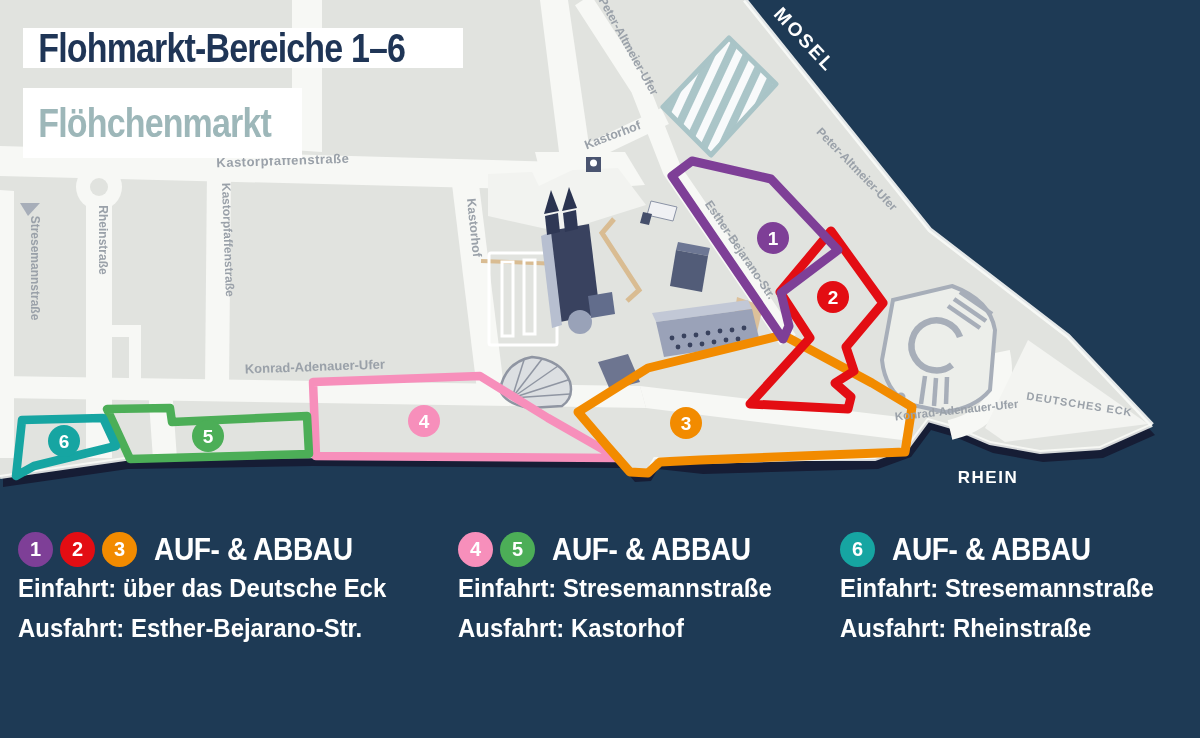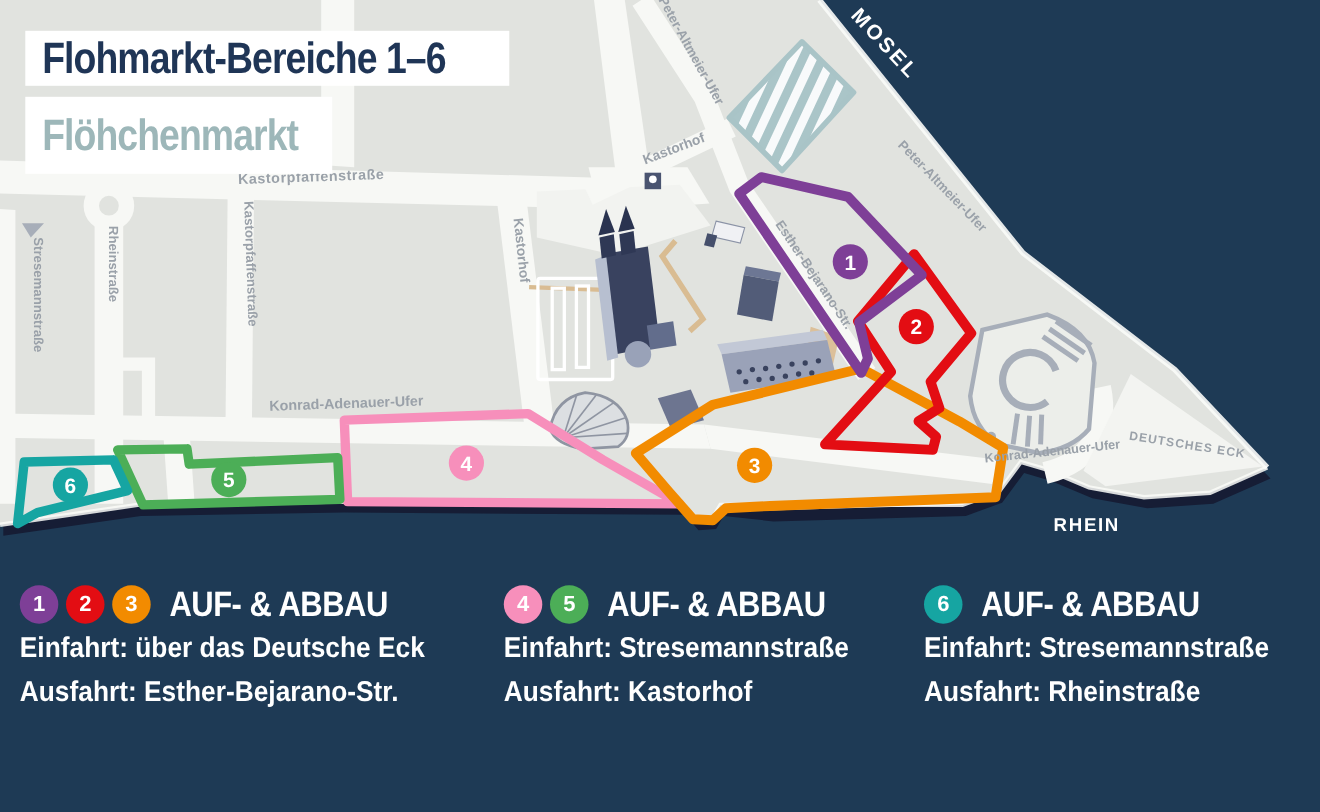--- a/index.html
+++ b/index.html
@@ -1,20 +1,20 @@
 <!DOCTYPE html>
 <html><head>
 <meta charset="utf-8">
 <style>
   html,body{margin:0;padding:0;background:#0e1524;}
   .stage{position:relative;width:1200px;height:738px;overflow:hidden;
          background:#1e3a55;font-family:"Liberation Sans",sans-serif;}
   .stage svg{position:absolute;left:0;top:0;}
   .titlebox{position:absolute;background:#ffffff;display:flex;align-items:center;}
-  #titlebox1{left:23px;top:28px;width:440px;height:50px;}
+  #titlebox1{left:23px;top:28px;width:440px;height:40px;}
   #titlebox2{left:23px;top:88px;width:279px;height:70px;}
   .titletext{font-weight:bold;font-size:40px;letter-spacing:-1px;
              transform:scaleX(.85);transform-origin:left center;
              padding-left:18px;white-space:nowrap;}
   #titlebox1 .titletext{color:#1f3556;}
   #titlebox2 .titletext{color:#9db7b9;}
   .legend{position:absolute;left:0;top:530px;width:1200px;height:208px;color:#fff;}
   .lgroup{position:absolute;white-space:nowrap;}
   #lgroup1{left:18px;top:0;}
   #lgroup2{left:458px;top:0;}

